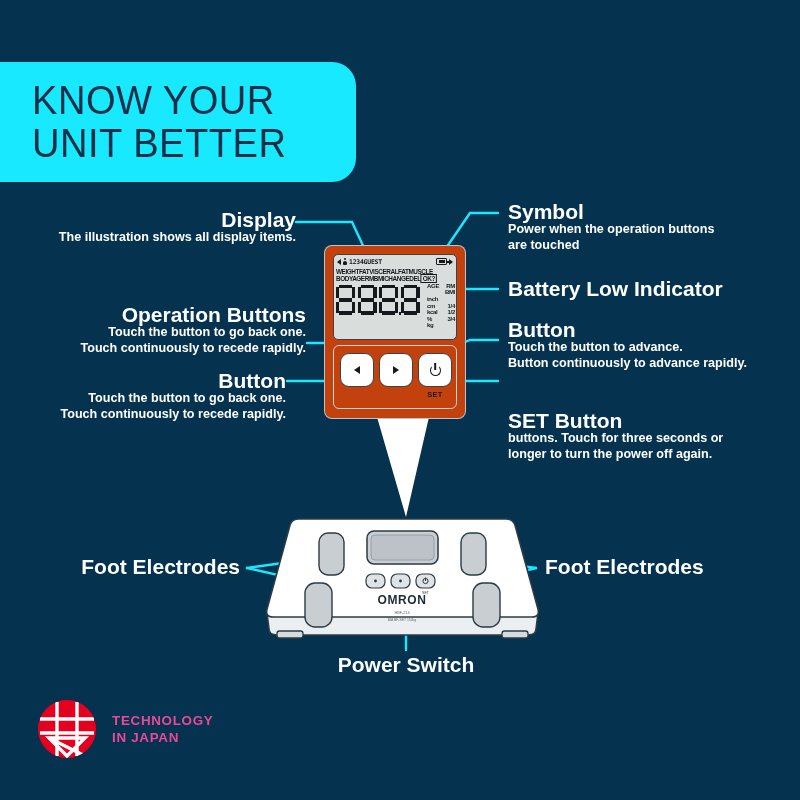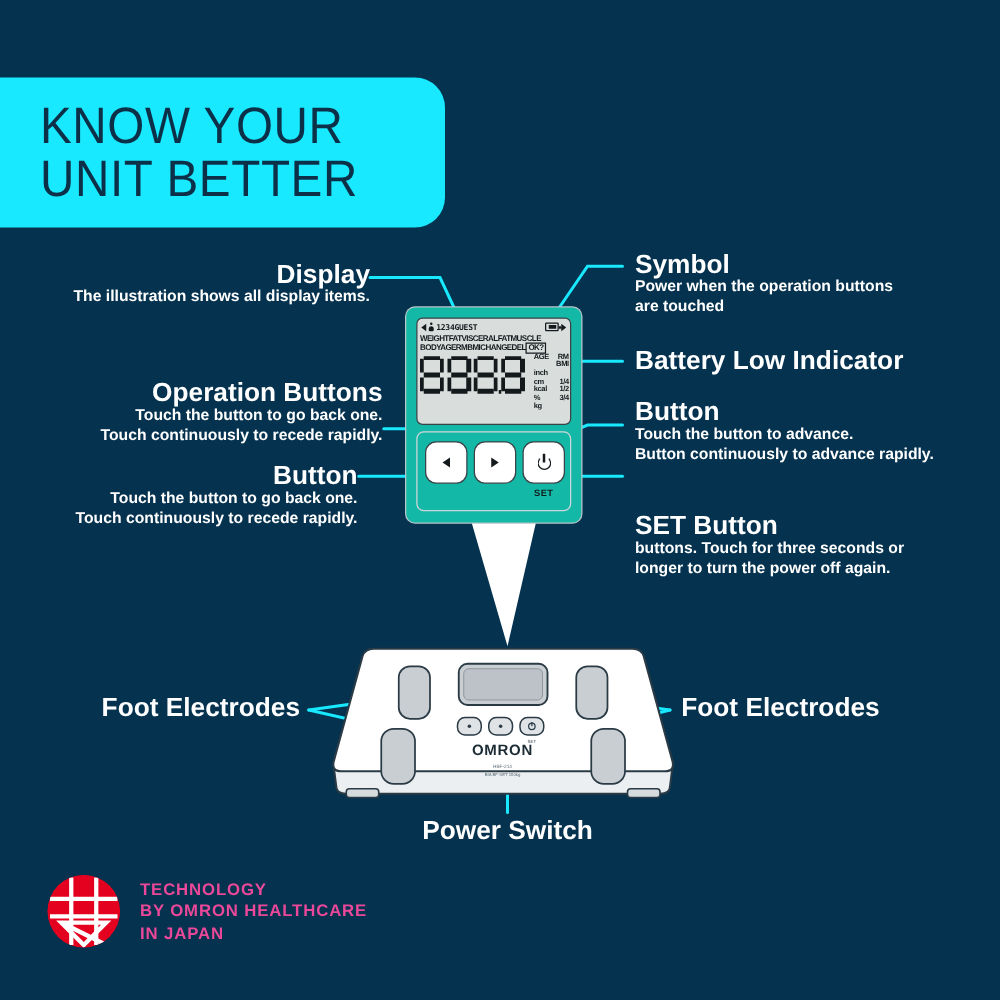--- a/index.html
+++ b/index.html
@@ -45,21 +45,21 @@
     color:#ffffff; white-space:nowrap;
   }
   .ta-r{ text-align:right; }
   .ta-l{ text-align:left; }
   svg.leads{ position:absolute; left:0; top:0; width:800px; height:800px; pointer-events:none; }
 
   
   .unit-panel{
     position:absolute; left:325px; top:246px;
     width:140px; height:172px;
-    background:#14b8a6;
+    background:#c2410c;
     border-radius:7px;
     box-shadow:0 0 0 1px #b9c4cb;
   }
   .lcd{
     position:absolute; left:8px; top:8px;
     width:124px; height:86px;
     background:#d9dedd;
     border:1.3px solid #3b4349;
     border-radius:5px;
     overflow:hidden;
@@ -383,18 +383,17 @@
           <line x1="39" y1="2" x2="39" y2="56"></line>
           <line x1="2" y1="19" x2="56" y2="19"></line>
           <line x1="2" y1="33" x2="56" y2="33"></line>
           <path d="M11,38 L47,38 L29,56 Z"></path>
           <line x1="11" y1="38" x2="47" y2="56"></line>
         </g>
       </svg>
     </div>
     <div class="footer-text">
       <div>TECHNOLOGY</div>
-      <div>BY OMRON HEALTHCARE</div>
       <div>IN JAPAN</div>
     </div>
   </div>
 
 </div>
 
 </body></html>

